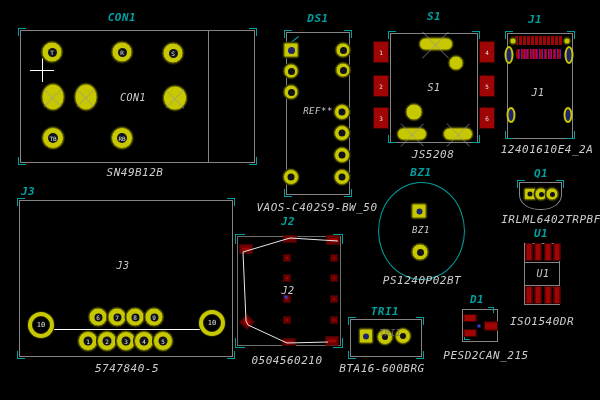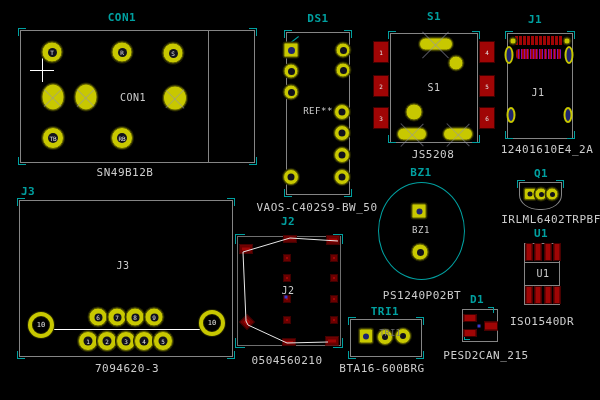--- a/index.html
+++ b/index.html
@@ -1,18 +1,18 @@
 <!DOCTYPE html>
 <html style="--ref_teal: #00A0A0; --value_grey: #CDCDCD; --outline_grey: #858585; --pad_yellow: #C8C800; --pad_red: #A00505; --hole_dark: #11111C; --slot_blue: #1E2470; --white: #FFFFFF; --background: #000000;"><head>
 <meta charset="utf-8">
 <style>
   html,body{margin:0;padding:0;background:#000;}
   #stage{position:relative;width:600px;height:400px;background:#000;overflow:hidden;
          font-family:"DejaVu Sans Mono","Liberation Mono",monospace;}
-  .t{position:absolute;transform:translate(-50%,-50%);white-space:nowrap;line-height:1;}
+  .t{position:absolute;transform:translate(-50%,-50%);white-space:nowrap;line-height:1;font-style:italic;}
   .ref{color:var(--ref_teal);font-size:11px;font-weight:bold;letter-spacing:.5px;}
   .val{color:var(--value_grey);font-size:11px;letter-spacing:.5px;}
   .cl{color:var(--value_grey);font-size:10px;letter-spacing:.5px;}
   .box{position:absolute;border:1px solid var(--outline_grey);box-sizing:border-box;}
   .tick{position:absolute;width:8px;height:8px;box-sizing:border-box;}
   .tick.tl{border-top:1px solid var(--ref_teal);border-left:1px solid var(--ref_teal);}
   .tick.tr{border-top:1px solid var(--ref_teal);border-right:1px solid var(--ref_teal);}
   .tick.bl{border-bottom:1px solid var(--ref_teal);border-left:1px solid var(--ref_teal);}
   .tick.br{border-bottom:1px solid var(--ref_teal);border-right:1px solid var(--ref_teal);}
   .pad{position:absolute;transform:translate(-50%,-50%);display:flex;align-items:center;justify-content:center;box-sizing:border-box;}
@@ -63,21 +63,21 @@
     <div class="pad thp xpad" style="left:175px;top:98px;width:24px;height:25px"></div>
     <div class="t cl" style="left:133px;top:98px">CON1</div>
     <div class="pad thp" style="left:53px;top:138px;width:22px;height:22px">
         <span class="hole" style="width:10px;height:10px"></span>
         <i class="pnum">TB</i>
       </div>
     <div class="pad thp" style="left:122px;top:138px;width:22px;height:22px">
         <span class="hole" style="width:10px;height:10px"></span>
         <i class="pnum">RB</i>
       </div>
-    <div class="t val" style="left:125px;top:172px">SN49B12B</div>
+    <div class="t val" style="left:135px;top:172px">SN49B12B</div>
   </div>
 
   <div>
     <div class="t ref" style="left:318px;top:18px">DS1</div>
     <div class="box" style="left:286px;top:32px;width:64px;height:163px"></div>
     <div style="position:absolute;left:287px;top:40px;width:13px;height:1px;background:var(--ref_teal);transform:rotate(-38deg)"></div>
     <div class="tick tl" style="left:284px;top:30px"></div>
     <div class="tick tr" style="left:344px;top:30px"></div>
     <div class="tick bl" style="left:284px;top:189px"></div>
     <div class="tick br" style="left:344px;top:189px"></div>
@@ -205,21 +205,21 @@
   <div>
     <div class="t ref" style="left:421px;top:172px">BZ1</div>
     <div style="position:absolute;left:378px;top:182px;width:87px;height:98px;border:1px solid var(--ref_teal);border-radius:50%;box-sizing:border-box"></div>
     <div class="pad thp sq" style="left:419px;top:211px;width:15px;height:15px">
         <span class="hole nv" style="width:6px;height:6px"></span>
       </div>
     <div class="t cl" style="left:421px;top:230px;font-size:9px">BZ1</div>
     <div class="pad thp" style="left:420px;top:252px;width:17px;height:17px">
         <span class="hole" style="width:7px;height:7px"></span>
       </div>
-    <div class="t val" style="left:422px;top:295px">PS1240P02BT</div>
+    <div class="t val" style="left:422px;top:280px">PS1240P02BT</div>
   </div>
 
   <div>
     <div class="t ref" style="left:28px;top:191px">J3</div>
     <div class="box" style="left:19px;top:200px;width:214px;height:157px"></div>
     <div class="tick tl" style="left:17px;top:198px"></div>
     <div class="tick tr" style="left:227px;top:198px"></div>
     <div class="tick bl" style="left:17px;top:351px"></div>
     <div class="tick br" style="left:227px;top:351px"></div>
     <div class="t cl" style="left:123px;top:266px">J3</div>
@@ -259,21 +259,21 @@
         <i class="pnum">3</i>
       </div>
     <div class="pad thp" style="left:144px;top:341px;width:20px;height:20px">
         <span class="hole" style="width:9px;height:9px"></span>
         <i class="pnum">4</i>
       </div>
     <div class="pad thp" style="left:163px;top:341px;width:20px;height:20px">
         <span class="hole" style="width:9px;height:9px"></span>
         <i class="pnum">5</i>
       </div>
-    <div class="t val" style="left:127px;top:368px">7094620-3</div>
+    <div class="t val" style="left:127px;top:368px">5747840-5</div>
   </div>
 
   <div>
     <div class="t ref" style="left:288px;top:221px">J2</div>
     <div class="box" style="left:237px;top:236px;width:104px;height:110px;border-color:#6f6f6f"></div>
     <div class="tick tl" style="left:235px;top:234px;width:10px;height:10px"></div>
     <div class="tick tr" style="left:333px;top:234px;width:10px;height:10px"></div>
     <div class="tick bl" style="left:235px;top:338px;width:10px;height:10px"></div>
     <div class="tick br" style="left:333px;top:338px;width:10px;height:10px"></div>
     <div class="pad smd ringy" style="left:246px;top:249px;width:14px;height:9px"></div>

